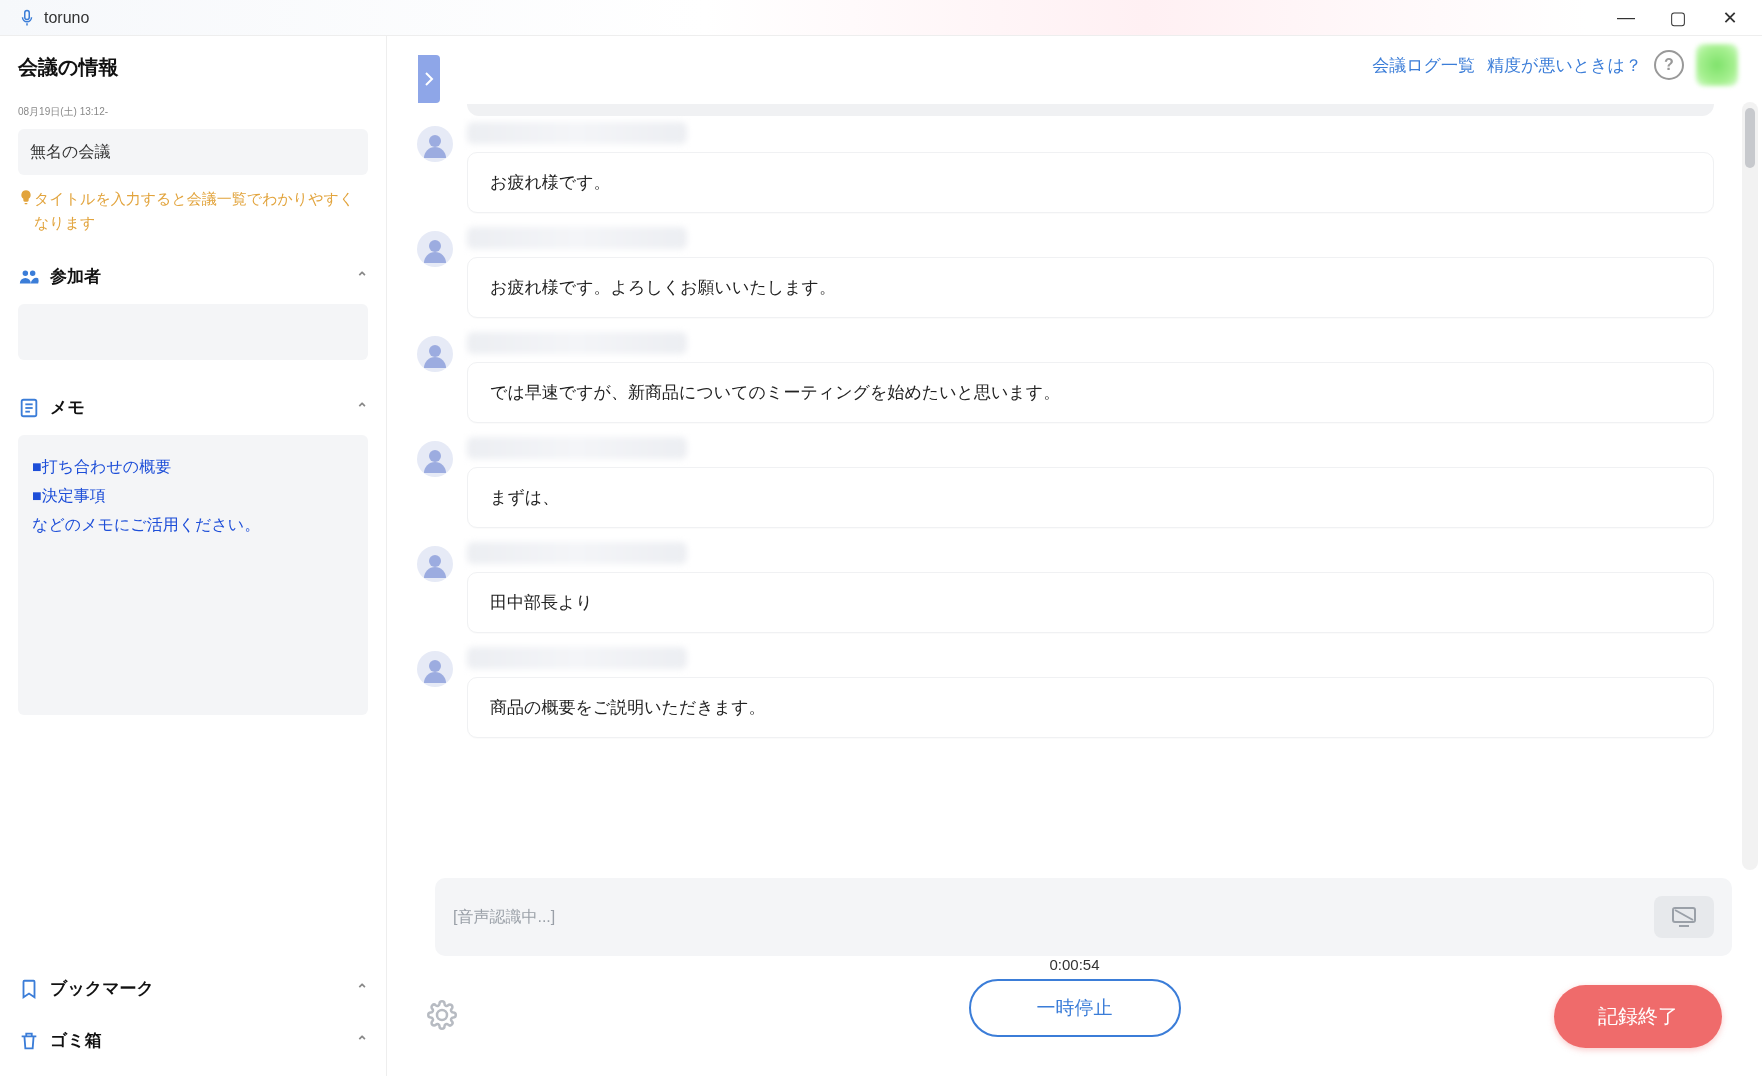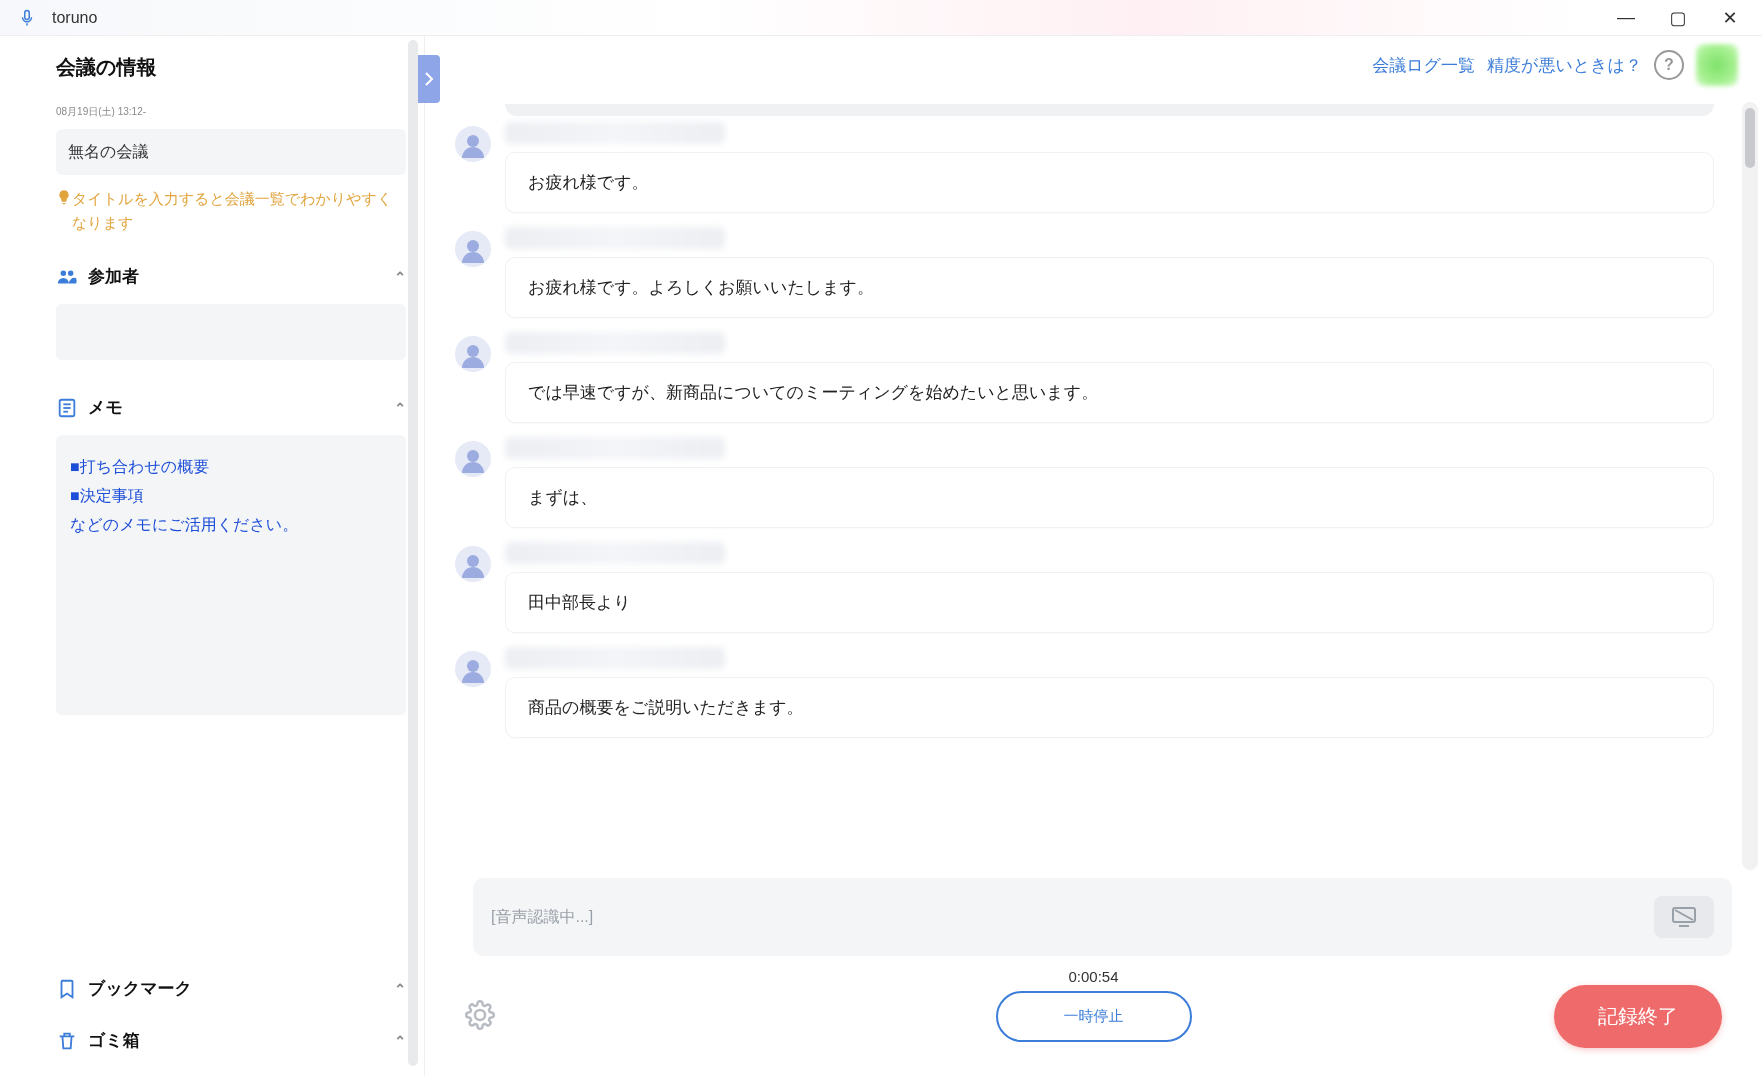--- a/index.html
+++ b/index.html
@@ -15,25 +15,25 @@
   flex-direction: column;
 }
 .titlebar {
   height: 36px;
   display: flex;
   align-items: center;
   padding: 0 8px 0 18px;
   background: linear-gradient(to right, #f6f8fb 0%, #ffffff 40%, #fff0f3 65%, #ffffff 90%);
   border-bottom: 1px solid #eee;
 }
-.titlebar .app-brand { display:flex; align-items:center; gap:16px; color:#333; font-size:16px; }
+.titlebar .app-brand { display:flex; align-items:center; gap:8px; color:#333; font-size:16px; }
 .mic-icon { width:18px; height:18px; }
 .titlebar .wincontrols { margin-left:auto; display:flex; gap:24px; padding-right:10px; }
 .wincontrols span { font-size:18px; color:#333; cursor:pointer; width:28px; text-align:center; }
-.mainrow { flex:1; display:flex; overflow:hidden;margin-left:38px; }
+.mainrow { flex:1; display:flex; overflow:hidden; }
 
 .sidebar {
   width: 387px;
   background:#fff;
   border-right:1px solid #eee;
   display:flex;
   flex-direction:column;
   padding: 18px 18px 10px 18px;
   position:relative;
 }
@@ -136,26 +136,26 @@
   margin-left:auto; width:60px; height:42px; border-radius:8px; background:#e7e9ec;
   display:flex; align-items:center; justify-content:center; color:#9aa0a8; cursor:pointer;
 }
 
 .footer {
   height:120px; display:flex; align-items:center; padding:0 40px; position:relative;
   justify-content:space-between;
 }
 .gear { color:#b7bbc2; cursor:pointer; }
 .center-controls {
-  position:absolute; left:50%; transform:translateX(-50%); top:12px; text-align:center;
+  position:absolute; left:50%; transform:translateX(-50%); top:0; text-align:center;
 }
 .timer { color:#333; font-size:15px; margin-bottom:6px; }
 .pause-btn {
   border:2px solid #3b7dd8; color:#3b7dd8; background:#fff; border-radius:999px;
-  padding:14px 66px; font-size:15px; cursor:pointer;
+  padding:14px 66px; font-size:19px; cursor:pointer;
 }
 .stop-btn {
   background:#ef6b6b; color:#fff; border:none; border-radius:999px;
   padding:18px 44px; font-size:20px; cursor:pointer; box-shadow:0 2px 6px rgba(239,107,107,0.35);
 }
 .vtrack {
   width:10px; background:#e9eaec; border-radius:5px; position:absolute; left:408px; top:40px; bottom:10px;
 }
 </style>
 </head>

